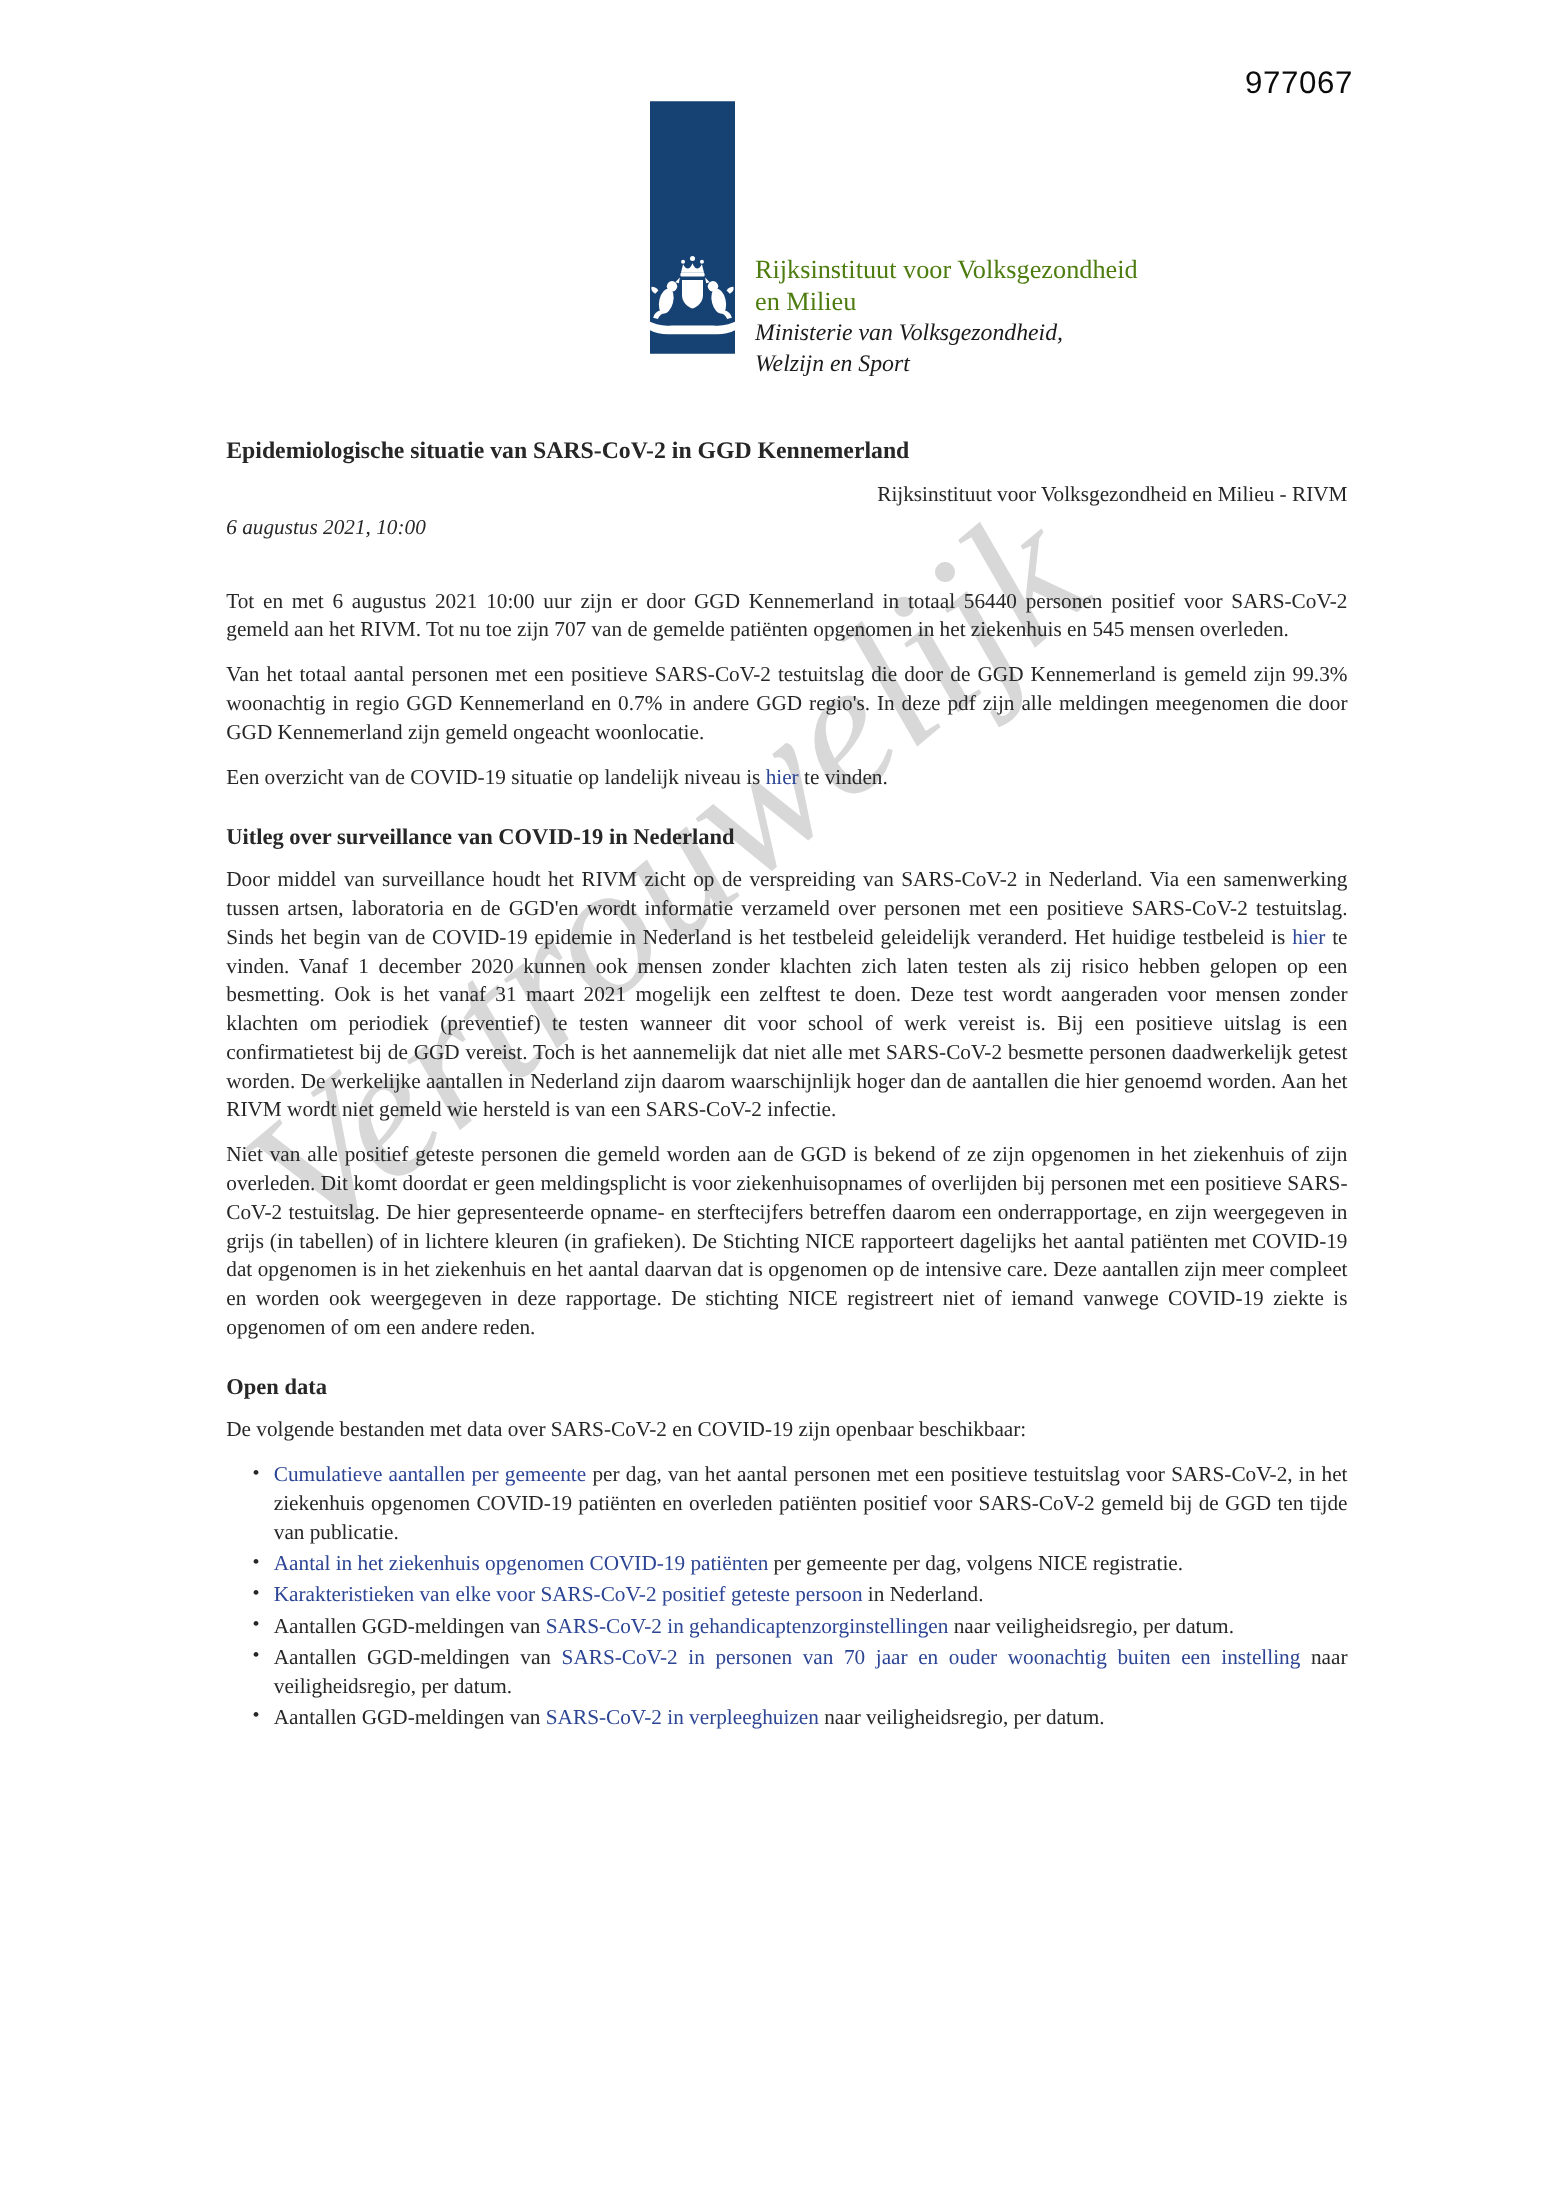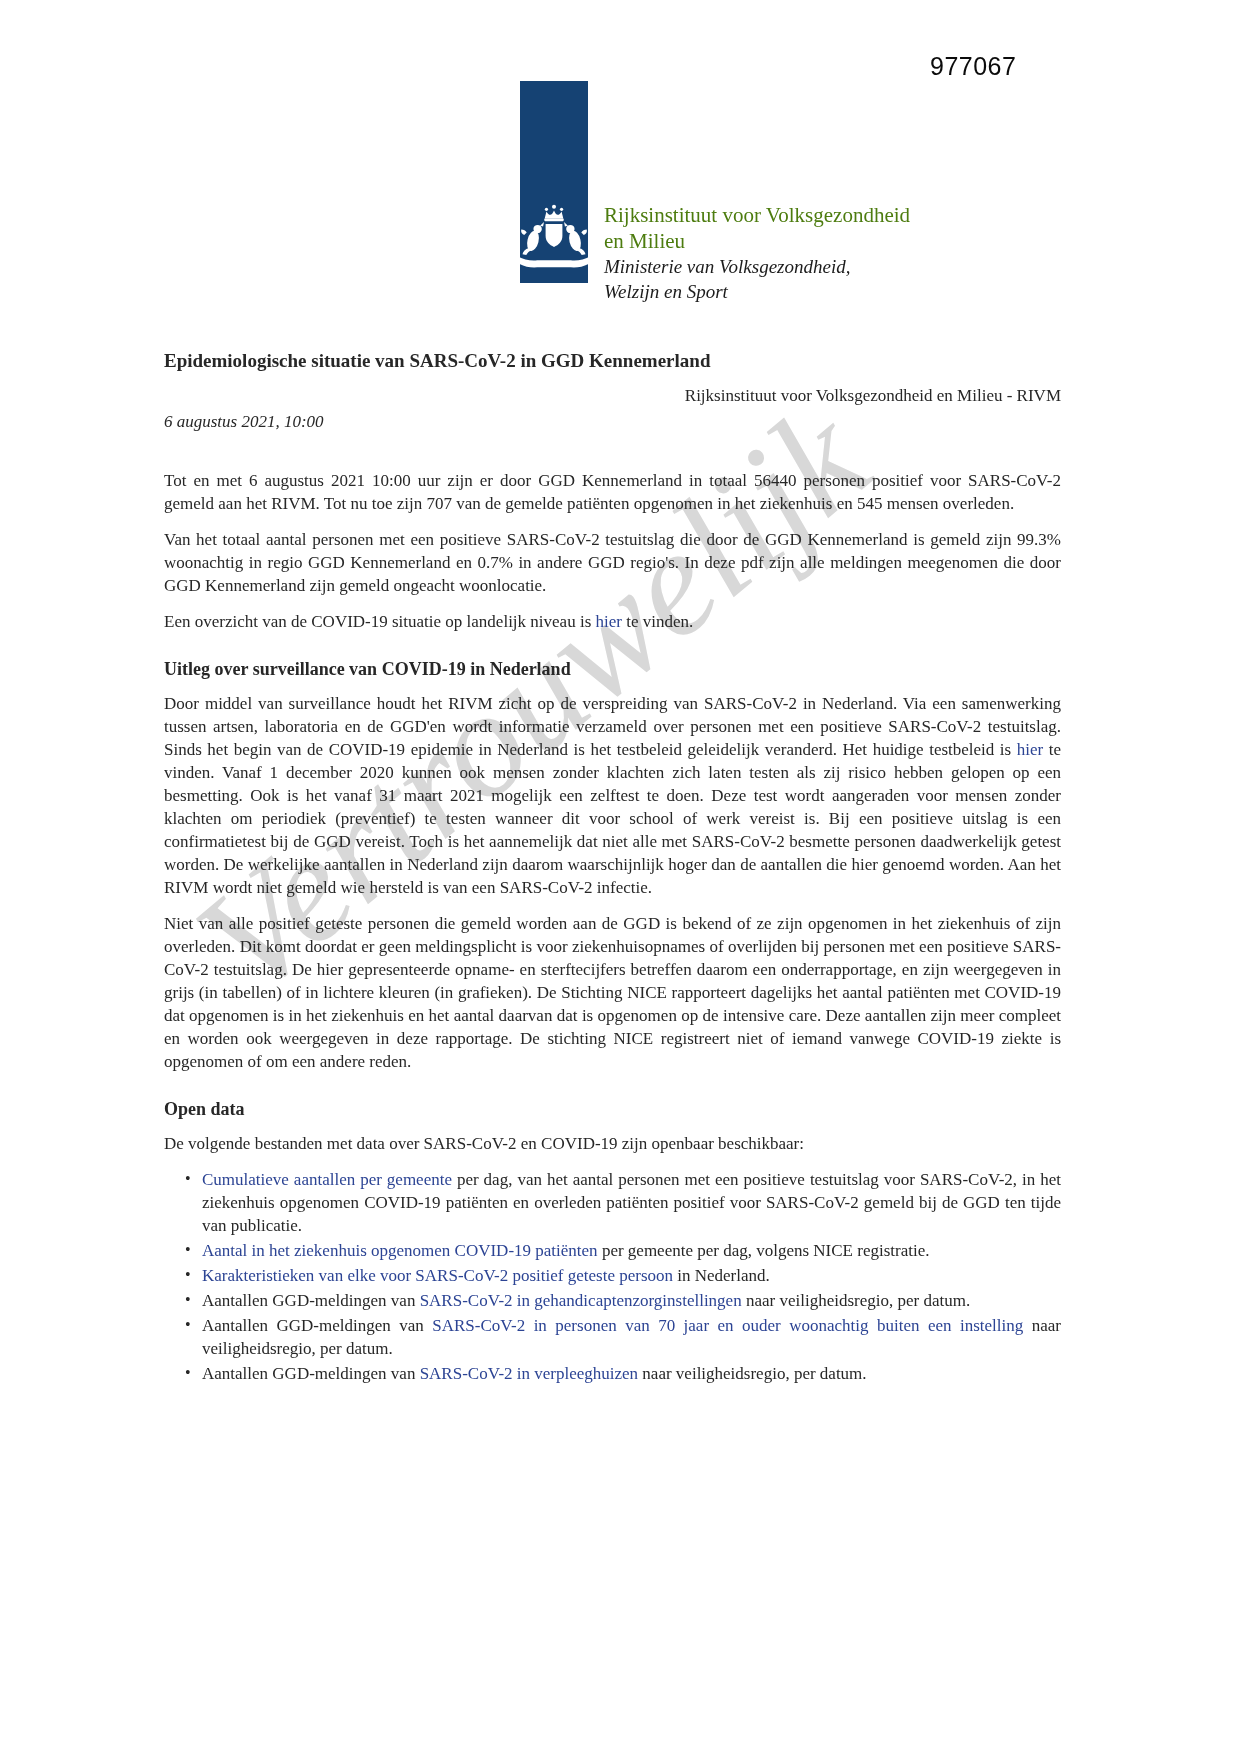--- a/index.html
+++ b/index.html
@@ -6,21 +6,21 @@
   body {
     width:1241px; height:1754px;
     background:#ffffff;
     position:relative;
     overflow:hidden;
     font-family:"Liberation Serif", serif;
   }
 
   
   .page-number {
-    position:absolute; top:52px; left:930px;
+    position:absolute; top:52px; left:996px;
     font-family:"Liberation Sans", sans-serif;
     font-size:25px; color:#0b0b0b; letter-spacing:0.5px;
     z-index:2;
   }
 
   
   .watermark {
     position:absolute; left:532px; top:700px;
     transform:translate(-50%,-50%) rotate(-40deg);
     font-family:"Liberation Serif", serif;
@@ -49,21 +49,21 @@
   }
   .logo-org-line {
     font-size:21px; line-height:26px; color:#4d7c0f;
   }
   .logo-ministry-line {
     font-style:italic; font-size:19px; line-height:25px; color:#1c1c1c;
   }
 
   
   .content {
-    position:absolute; left:164px; top:349px;
+    position:absolute; left:181px; top:349px;
     width:897px;
     font-size:17px; line-height:23px;
     color:#272727;
     text-align:justify;
     z-index:1;
   }
   .content h1 {
     font-size:19px; line-height:24px;
     margin:0 0 11px 0; font-weight:bold; text-align:left;
   }

